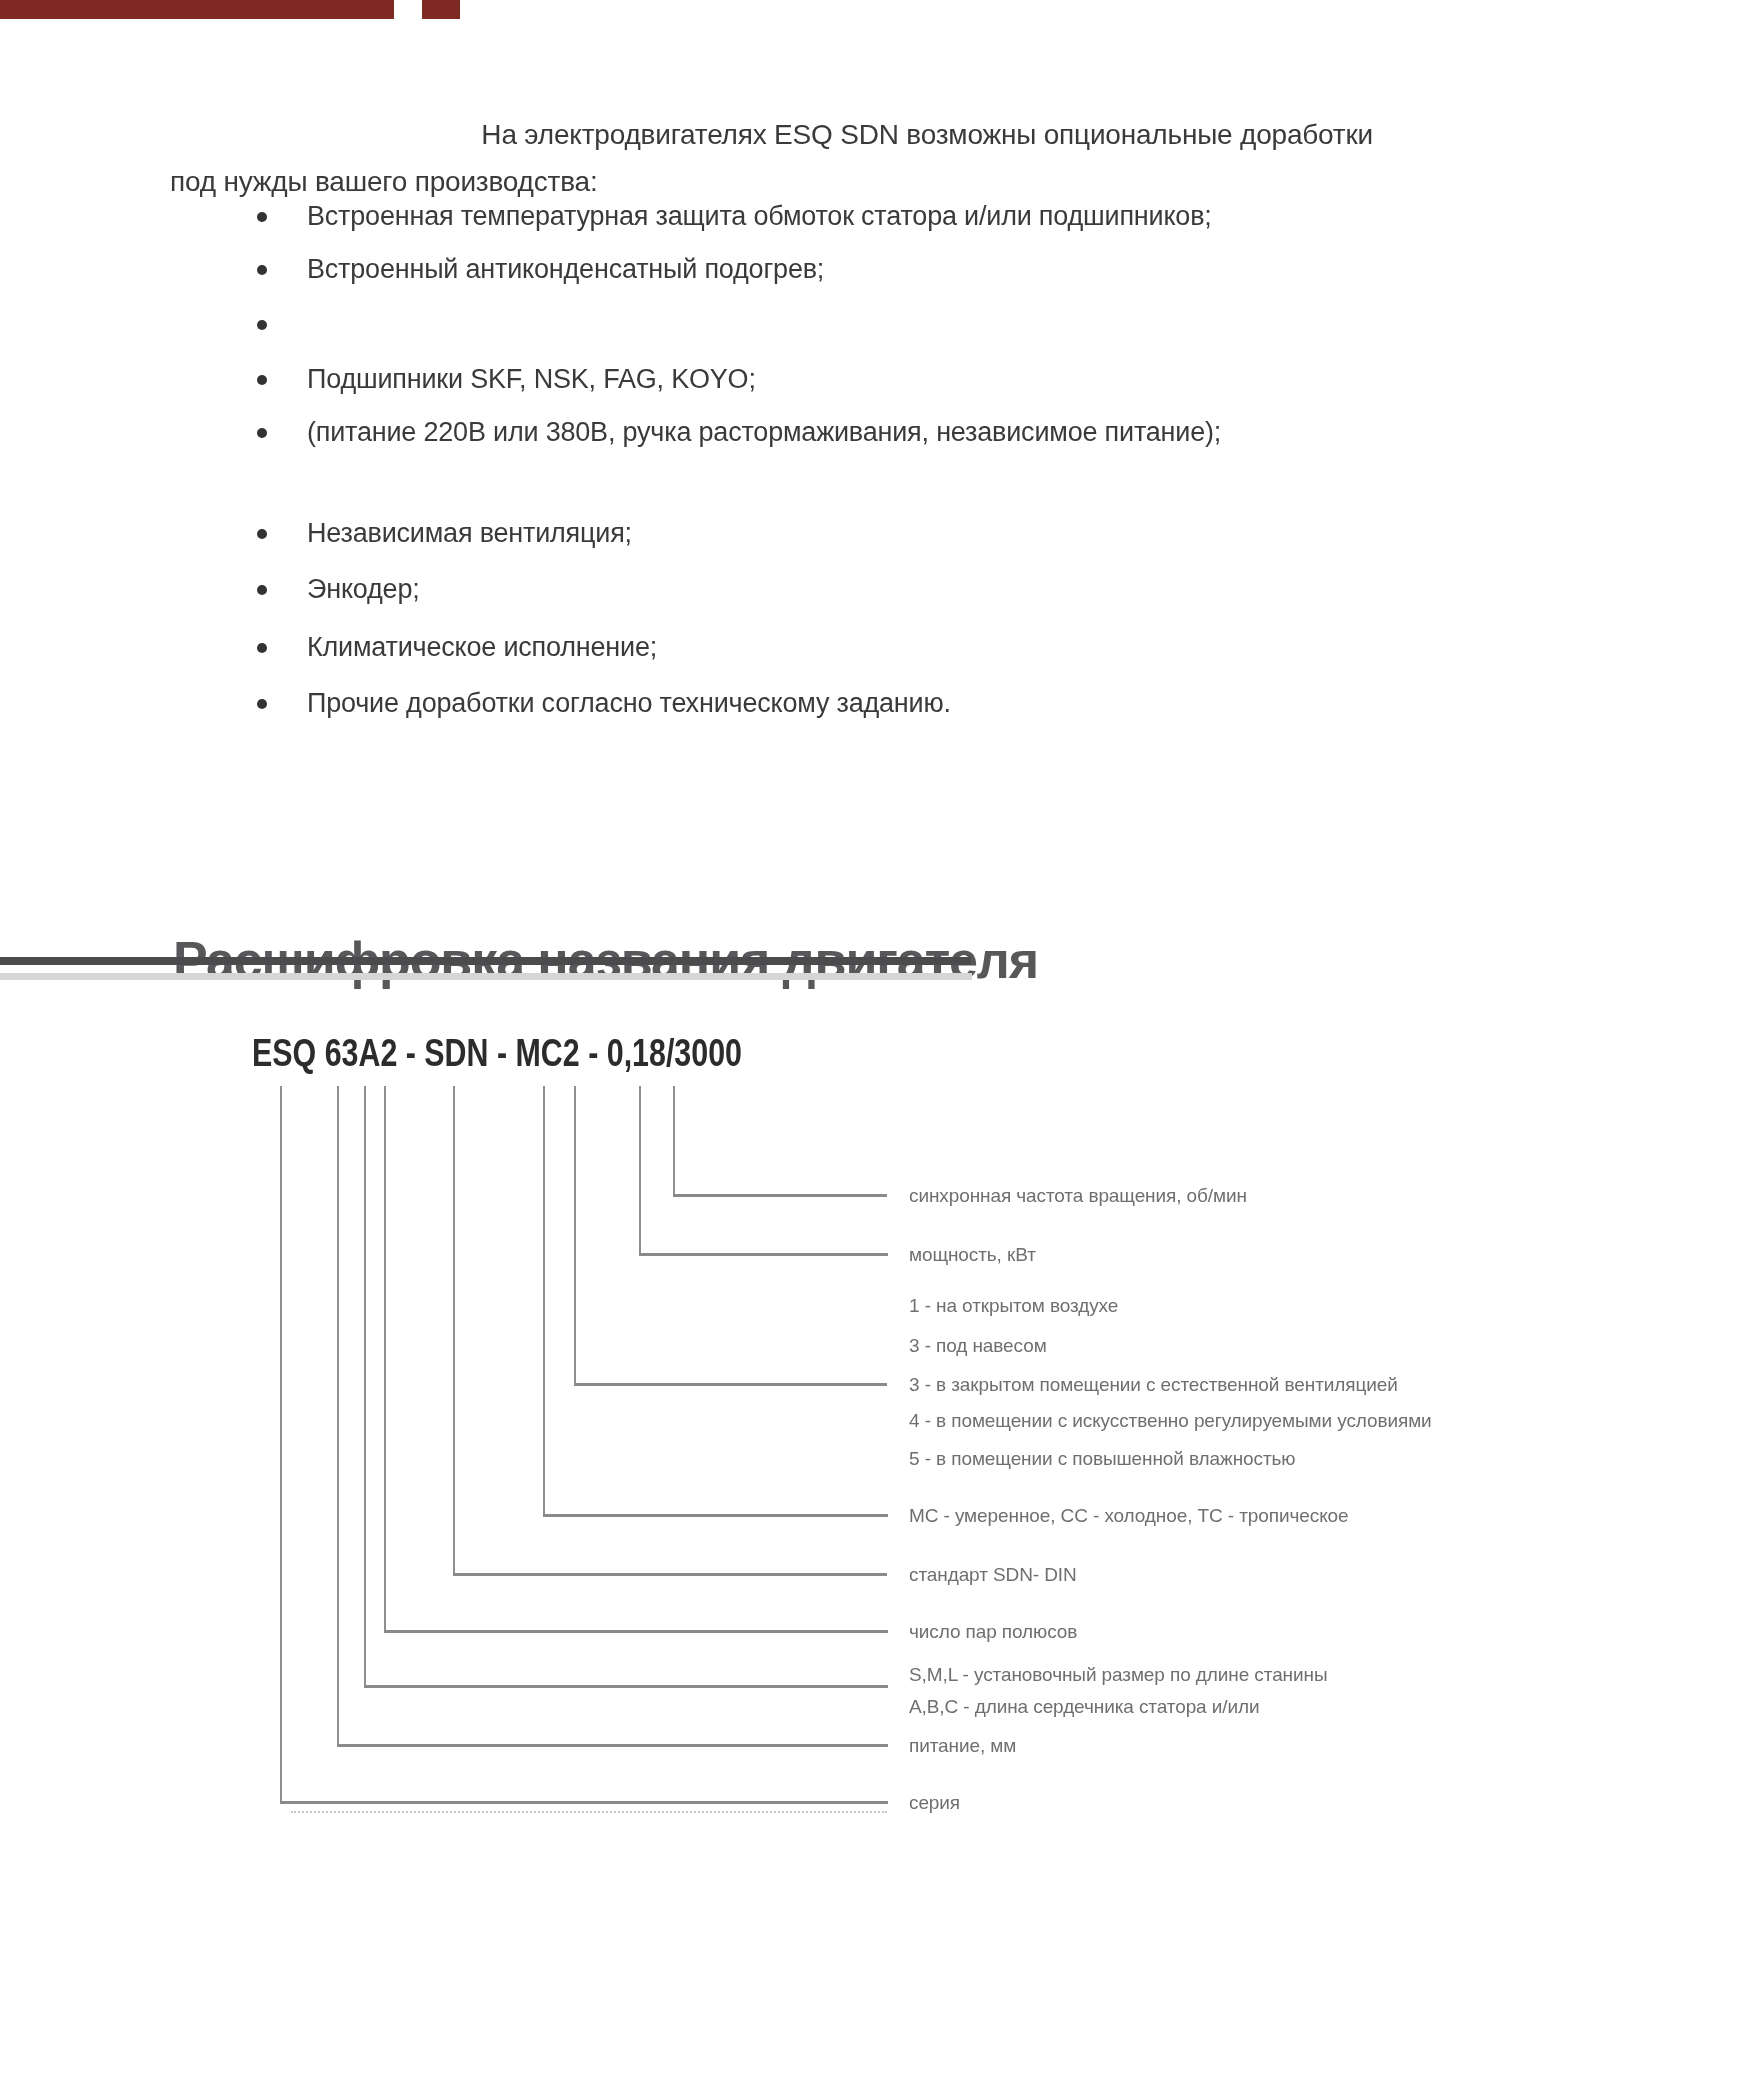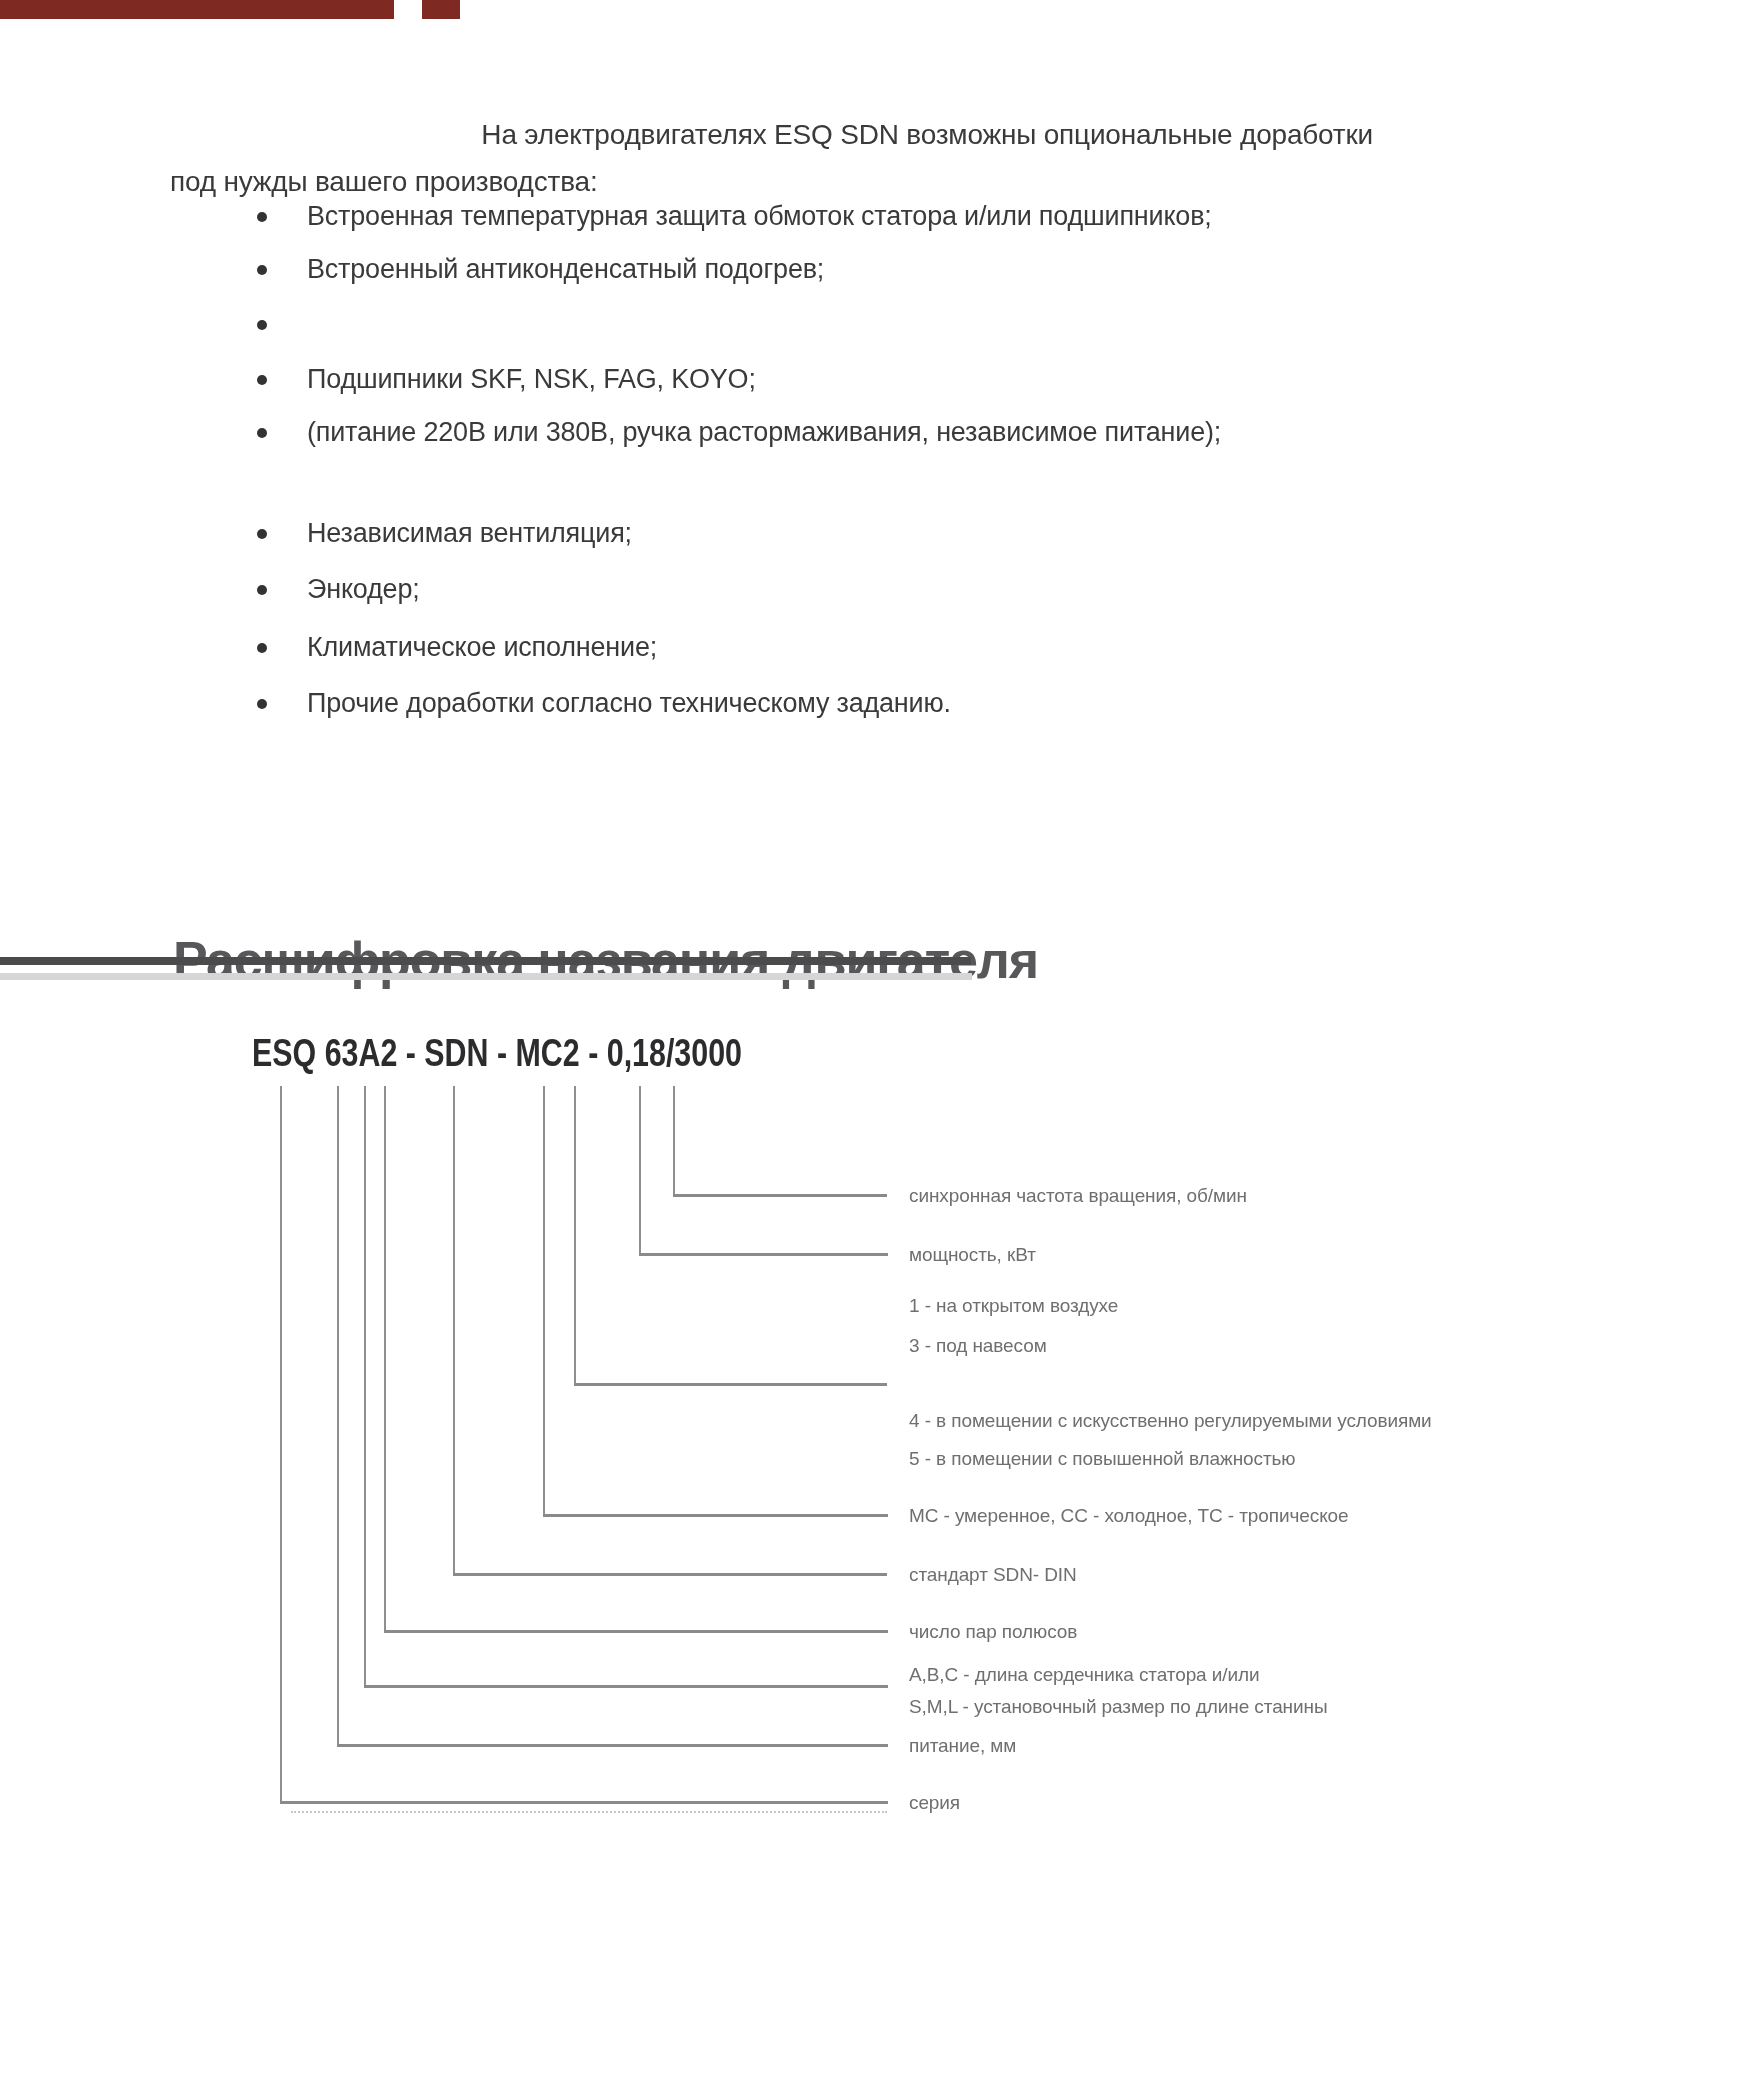--- a/index.html
+++ b/index.html
@@ -149,26 +149,27 @@
   <div class="hl" style="left:384px;top:1630px;width:504px;"></div>
   <div class="hl" style="left:364px;top:1685px;width:524px;"></div>
   <div class="hl" style="left:337px;top:1744px;width:551px;"></div>
   <div class="hl" style="left:280px;top:1801px;width:608px;"></div>
   <div class="dotted-leader" style="left:291px;top:1811px;width:596px;"></div>
 
   <div class="lbl" style="top:1180px;">синхронная частота вращения, об/мин</div>
   <div class="lbl" style="top:1239px;">мощность, кВт</div>
   <div class="lbl" style="top:1290px;">1 - на открытом воздухе</div>
   <div class="lbl" style="top:1330px;">3 - под навесом</div>
+  <div class="lbl" style="top:1369px;">3 - в закрытом помещении с естественной вентиляцией</div>
   <div class="lbl" style="top:1405px;">4 -  в помещении с искусственно регулируемыми условиями</div>
   <div class="lbl" style="top:1443px;">5 - в помещении с повышенной влажностью</div>
   <div class="lbl" style="top:1500px;">МС - умеренное, СС - холодное, ТС - тропическое</div>
   <div class="lbl" style="top:1559px;">стандарт SDN- DIN</div>
   <div class="lbl" style="top:1616px;">число пар полюсов</div>
   <div class="lbl" style="top:1659px;">
+    <span class="ln">S,M,L - установочный размер по длине станины</span>
     <span class="ln">A,B,C - длина сердечника статора и/или</span>
-    <span class="ln">S,M,L - установочный размер по длине станины</span>
   </div>
   <div class="lbl" style="top:1730px;">питание, мм</div>
   <div class="lbl" style="top:1787px;">серия</div>
 
 </div>
 
 
 </body></html>

